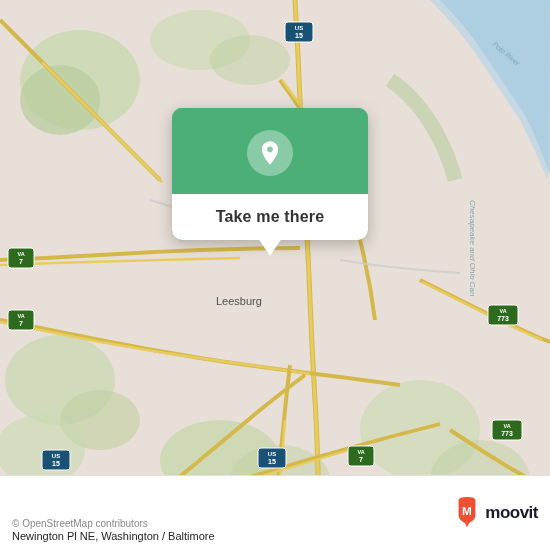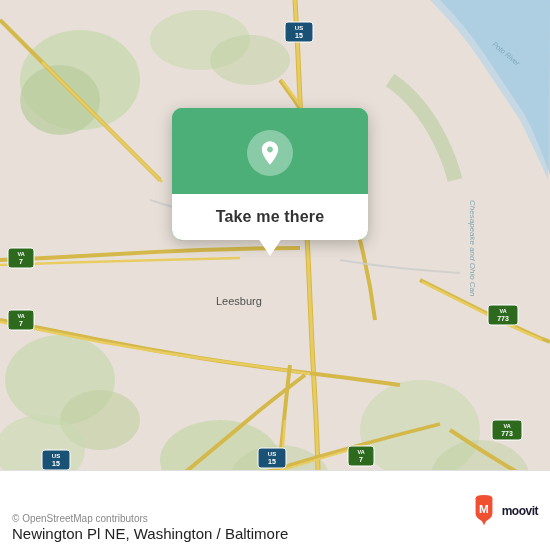--- a/index.html
+++ b/index.html
@@ -117,40 +117,40 @@
       flex-direction: column;
       margin-top: 34px;
     }
 
     #copyright-text {
       font-size: 10px;
       color: #888;
     }
 
     #address-text {
-      font-size: 15px;
+      font-size: 11px;
       color: #222;
       font-weight: 500;
       margin-top: 1px;
       text-align: right;
     }
 
     #moovit-logo {
       display: flex;
       align-items: center;
       gap: 4px;
     }
 
     #moovit-icon {
       width: 28px;
       height: 32px;
     }
 
     #moovit-text {
-      font-size: 12px;
+      font-size: 17px;
       font-weight: 700;
       color: #1a1a2e;
       letter-spacing: -0.5px;
     }
   </style>
 </head>
 <body>
 
 <div id="map-container">
 

